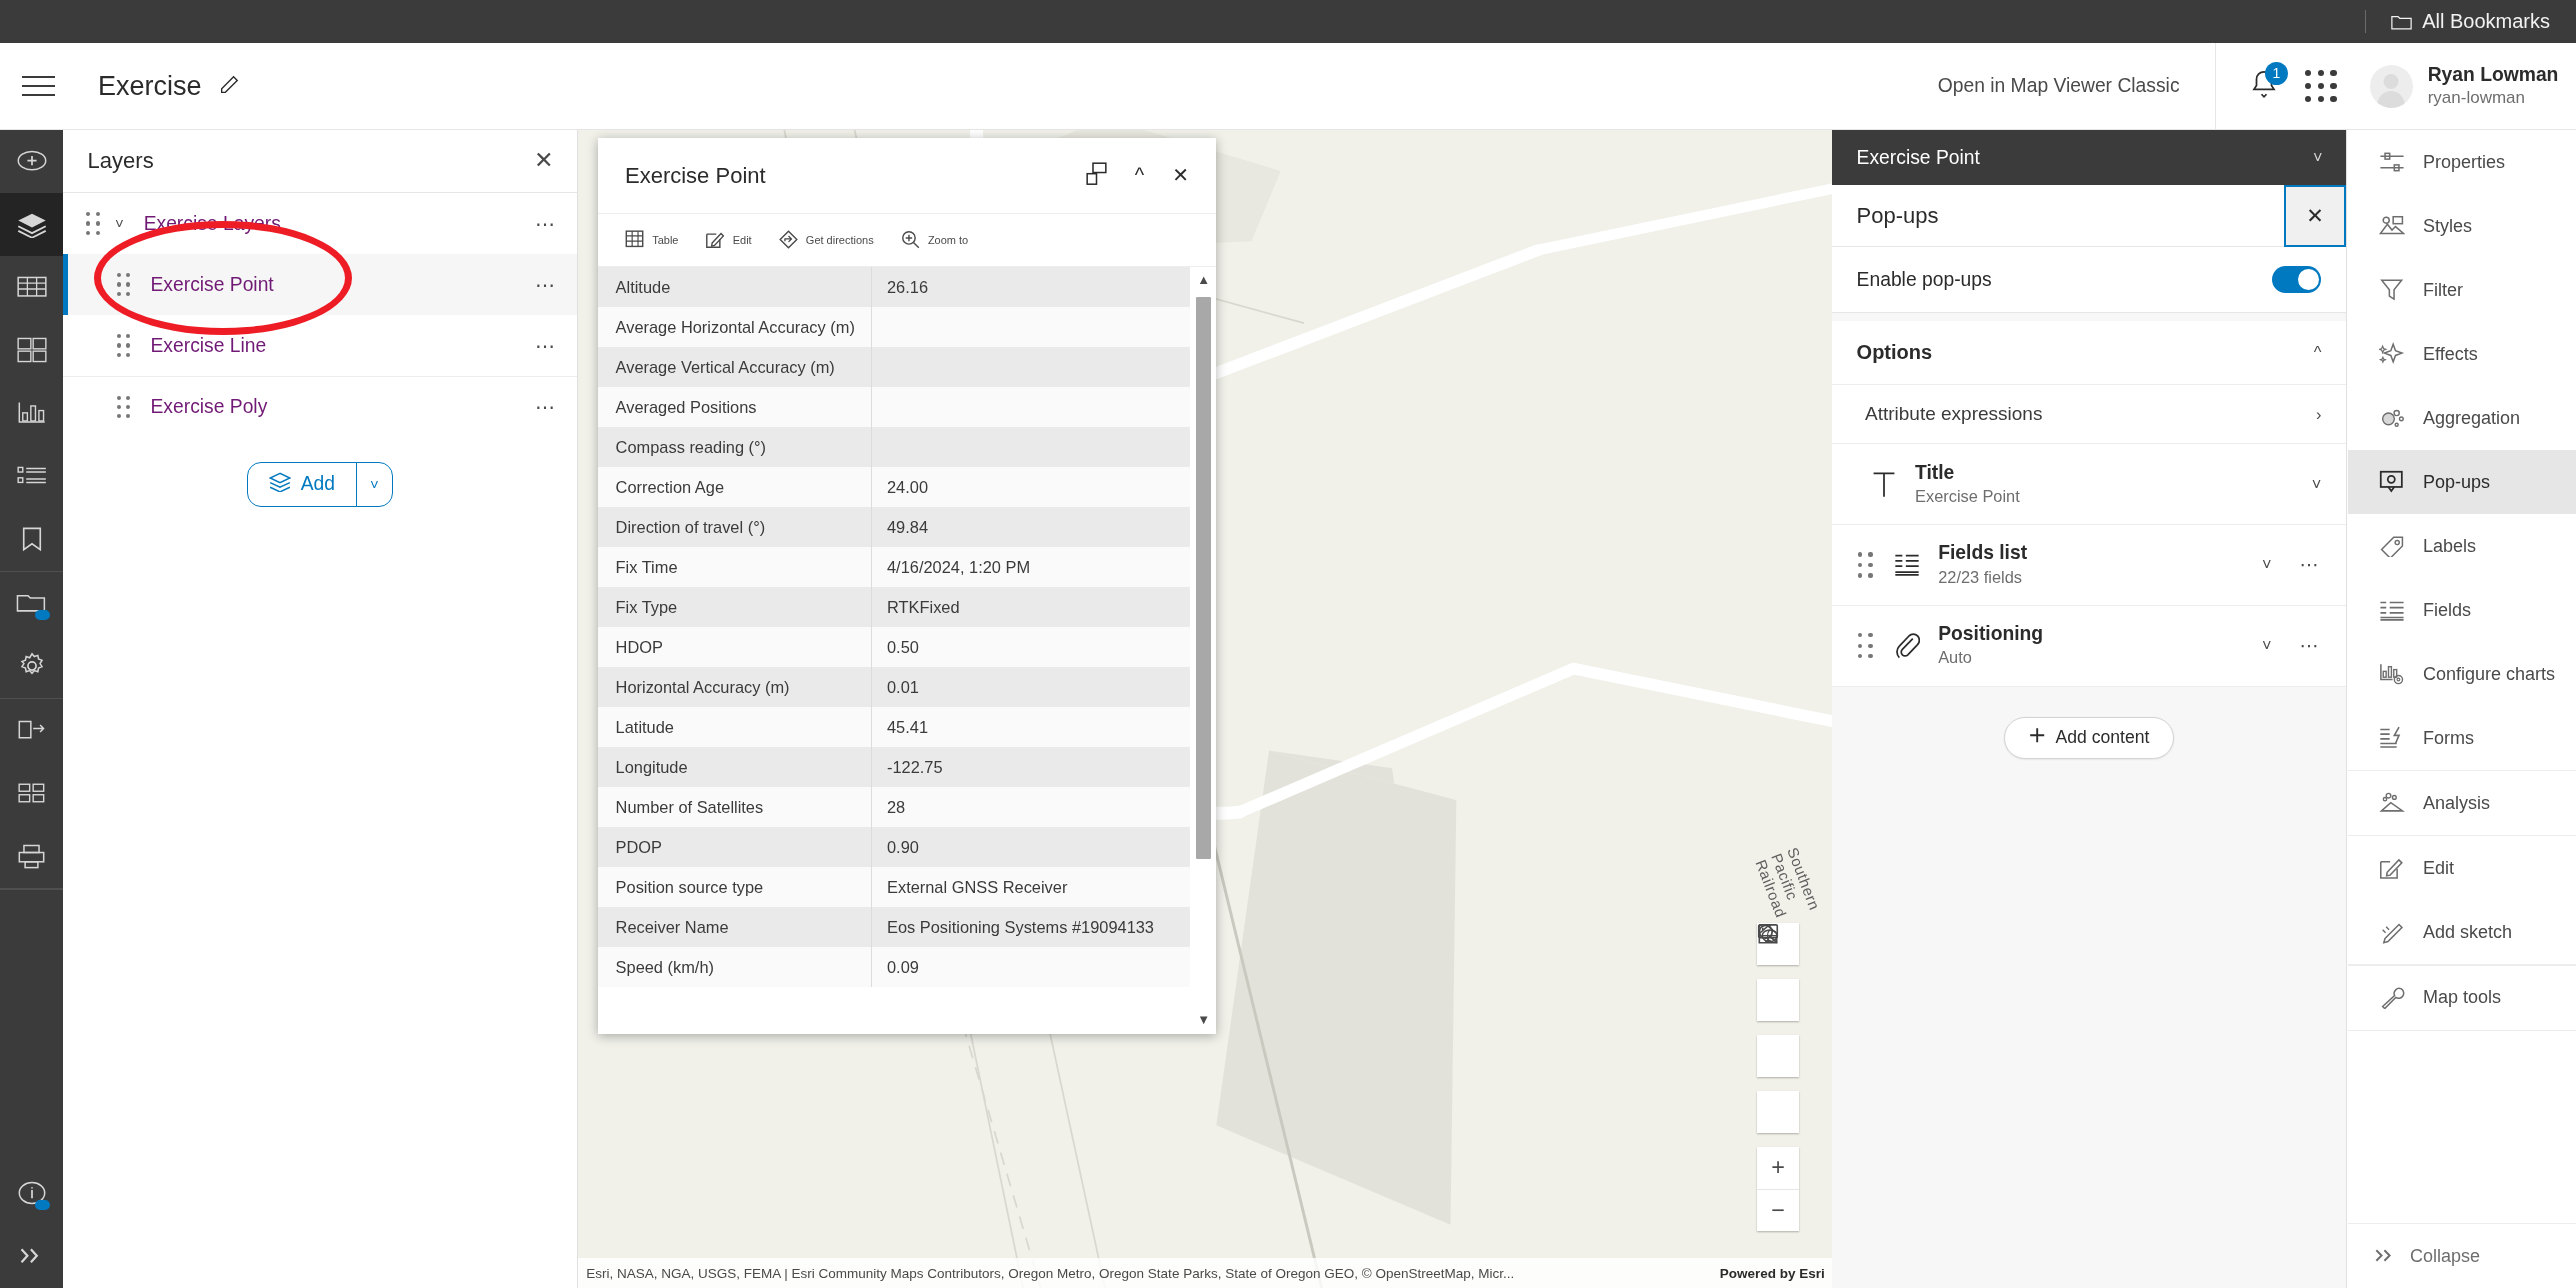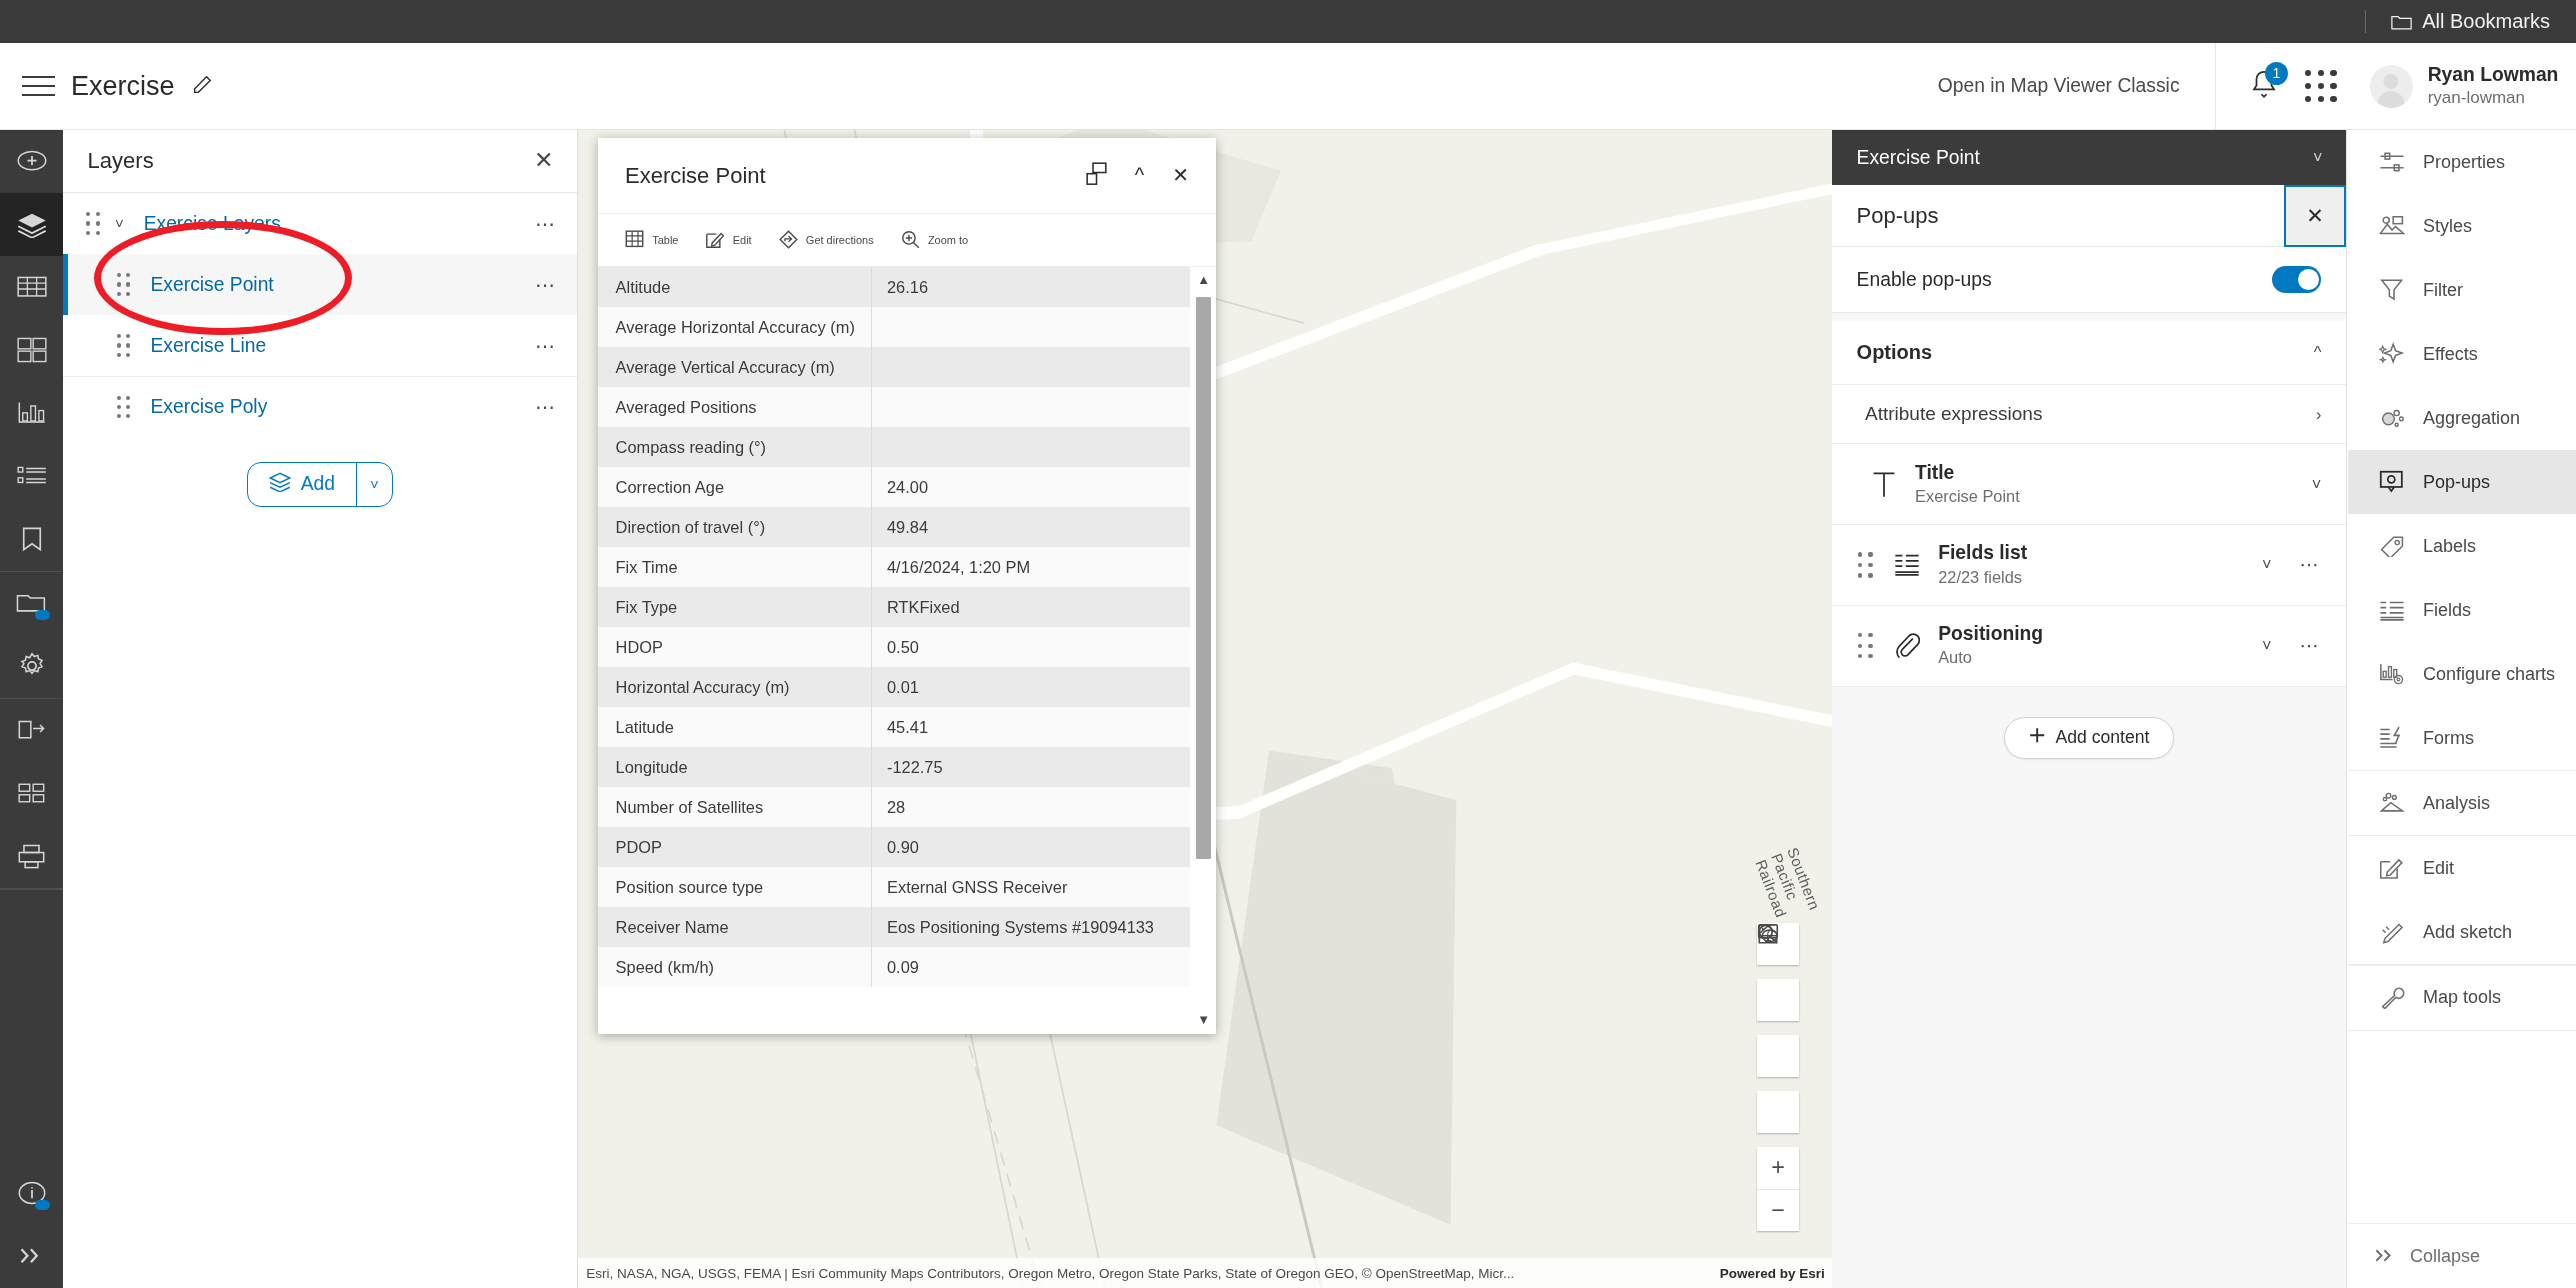--- a/index.html
+++ b/index.html
@@ -22,21 +22,21 @@
 
   
   .header {
     position: absolute; left: 0; top: 43px; width: 2576px; height: 87px;
     background: #fff; display: flex; align-items: center;
     border-bottom: 1.2px solid #e6e6e6;
   }
   .hamburger { margin-left: 22px; width: 39px; height: 39px; display:flex; flex-direction:column;
                 justify-content:center; gap:7.6px; cursor:pointer; }
   .hamburger i { display:block; height:1.8px; background:#3b3b3b; width:33px; }
-  .maptitle { margin-left: 10px; font-size: 27px; color: #2b2b2b; }
+  .maptitle { margin-left: 37px; font-size: 27px; color: #2b2b2b; }
   .pencil-head { margin-left: 16.4px; }
   .header-right { margin-left:auto; display:flex; align-items:center; height:100%;justify-content:flex-end; }
   .open-classic { font-size: 19.3px; color: #4a4a4a; padding-right: 35px; cursor:pointer; }
   .hr-divider { width:1.2px; height:87px; background:#e6e6e6; }
   .bell-wrap { position:relative; margin: 0 26px 0 33px; cursor:pointer; }
   .bell-badge {
     position:absolute; right:-9.4px; top:-7px; background:#0079c1; color:#fff;
     border-radius:50%; width:23.4px; height:23.4px; font-size:14px;
     display:flex; align-items:center; justify-content:center;
   }
@@ -75,21 +75,21 @@
   .layers-title { font-size:22px; color:#2b2b2b; }
   .layers-x { margin-left:auto; font-size:23.4px; color:#4a4a4a; cursor:pointer; line-height:1; }
   .lrow { height:61px; display:flex; align-items:center; position:relative; padding-right:19px; }
   .lrow.sub { background:#f6f6f6; }
   .lrow.sub::before { content:""; position:absolute; left:0; top:0; bottom:0; width:5.3px; background:#0079c1; }
   .lrow.divider-top { border-top:1.2px solid #ededed; }
   .drag { display:grid; grid-template-columns: repeat(2, 4.1px); gap:5.3px; margin-left:23.4px; }
   .lrow.sub .drag, .lrow.indent .drag { margin-left: 54px; }
   .drag i { width:4.1px; height:4.1px; background:#767676; border-radius:50%; display:block; }
   .chev-sm { margin-left:15px; color:#4a4a4a; font-size:15px; }
-  .lname { margin-left:20px; font-size:19.3px; color:#0369a1; }
+  .lname { margin-left:20px; font-size:19.3px; color:#701a75; }
   .lrow.sub .lname, .lrow.indent .lname { margin-left: 20px; }
   .dots { margin-left:auto; letter-spacing:2.9px; color:#4a4a4a; font-size:20px; line-height:1; cursor:pointer; }
   .addrow { display:flex; justify-content:center; margin-top:24.6px; }
   .addbtn { display:flex; align-items:stretch; border:1.2px solid #0079c1; border-radius:14px; cursor:pointer; }
   .addbtn .main { display:flex; align-items:center; gap:9.4px; padding: 9.4px 21px; color:#0079c1; font-size:19.3px; }
   .addbtn .split { border-left:1.2px solid #0079c1; display:flex; align-items:center; padding: 0 13px; color:#0079c1; font-size:15px; }
 
   
   .annot {
     position:absolute; left:94px; top:221px; width:258px; height:114px;

